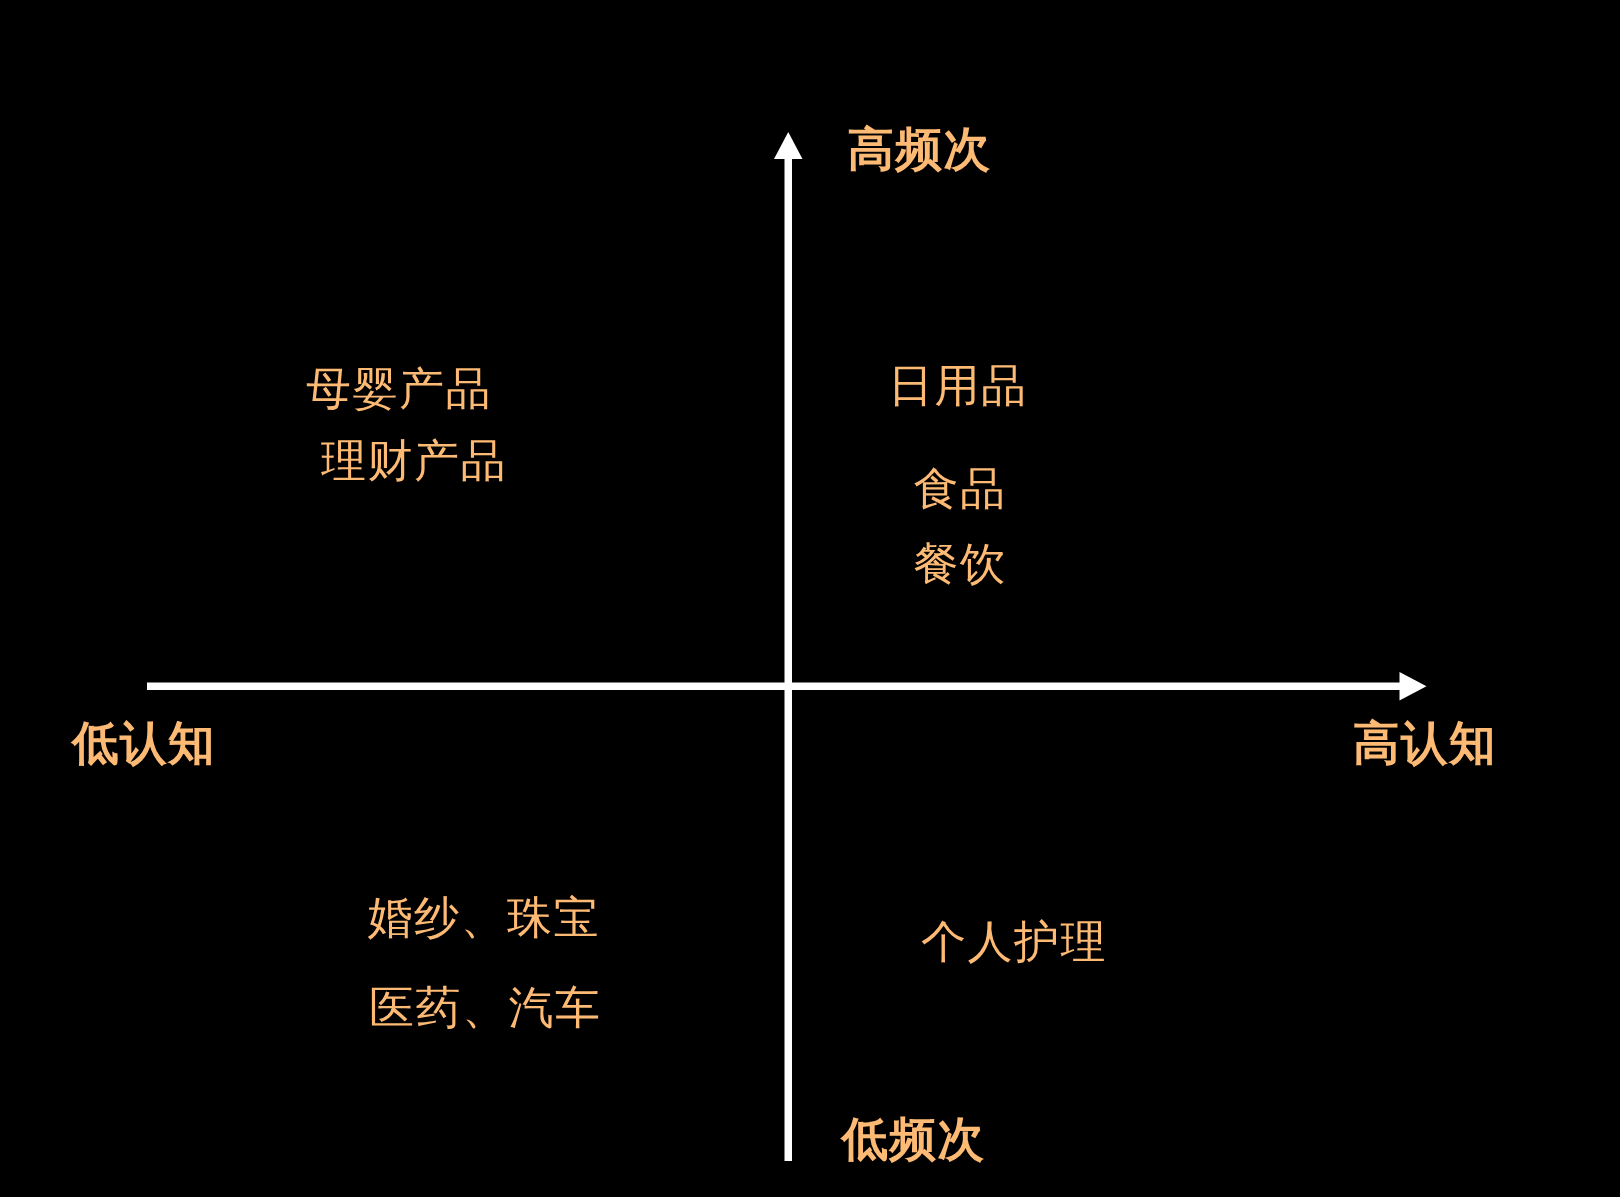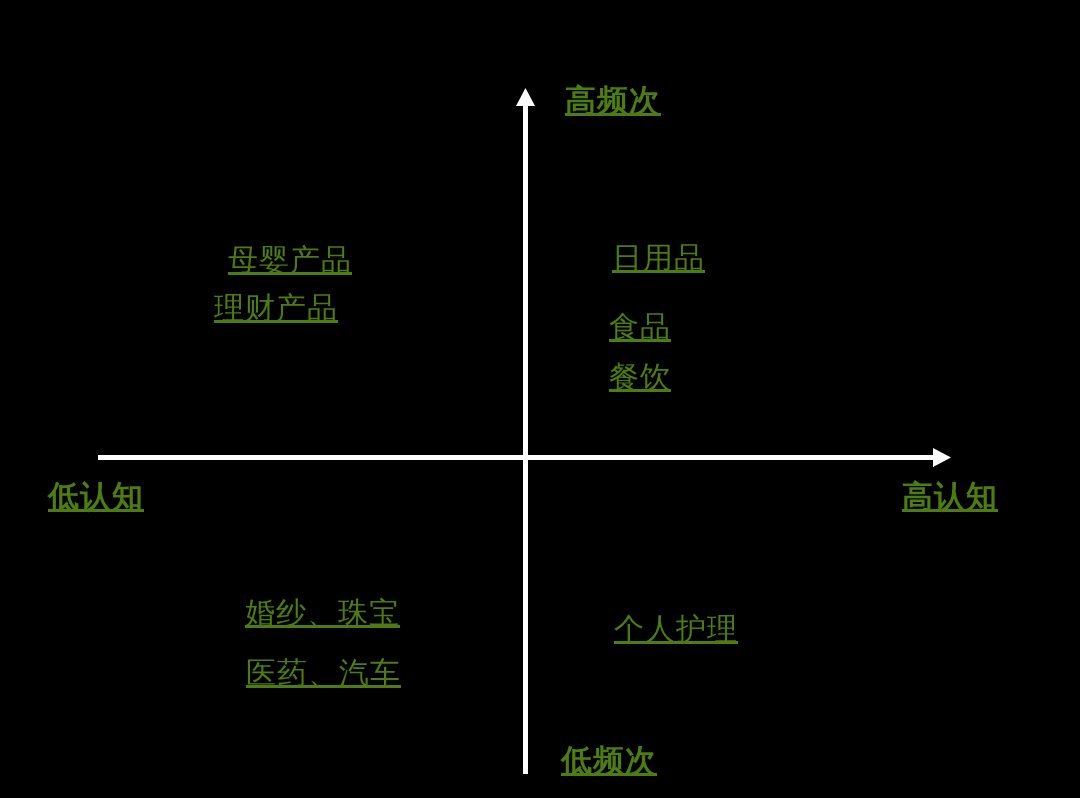--- a/index.html
+++ b/index.html
@@ -1,19 +1,19 @@
 <!DOCTYPE html>
 <html><head>
   <meta charset="utf-8">
   <style>
     html, body { margin: 0; padding: 0; background: #000; }
     body { width: 1080px; height: 798px; position: relative; overflow: hidden;
            font-family: "DejaVu Sans", "Liberation Sans", sans-serif; color: #fff; }
     .canvas { position: absolute; left: 0; top: 0; width: 1080px; height: 798px; }
-    .label { position: absolute; white-space: nowrap; color: #4d7c0f; line-height: 1; text-decoration: underline; }
+    .label { position: absolute; white-space: nowrap; color: #fdba74; line-height: 1; }
     .axis-label { font-size: 31px; font-weight: bold; letter-spacing: 1px; }
     .item { font-size: 30px; font-weight: normal; letter-spacing: 1px; }
     svg { position: absolute; left: 0; top: 0; }
   </style>
 </head>
 <body>
 
 <div class="canvas">
   <svg width="1080" height="798" viewBox="0 0 1080 798">
 
@@ -27,26 +27,26 @@
       <polygon points="516,106 525.5,88 535,106" fill="#fff"></polygon>
     </g>
   </svg>
 
   <div class="label axis-label" style="left:565px; top:85px;">高频次</div>
   <div class="label axis-label" style="left:561px; top:745px;text-align:center;">低频次</div>
   <div class="label axis-label" style="left:48px; top:481px;">低认知</div>
   <div class="label axis-label" style="left:902px; top:481px;">高认知</div>
 
   <div>
-    <div class="label item" style="left:228px; top:245px;">母婴产品</div>
+    <div class="label item" style="left:204px; top:245px;">母婴产品</div>
     <div class="label item" style="left:214px; top:293px;">理财产品</div>
   </div>
 
   <div>
-    <div class="label item" style="left:612px; top:243px;">日用品</div>
+    <div class="label item" style="left:592px; top:243px;">日用品</div>
     <div class="label item" style="left:609px; top:312px;">食品</div>
     <div class="label item" style="left:609px; top:362px;">餐饮</div>
   </div>
 
   <div>
     <div class="label item" style="left:245px; top:598px;text-align:right;">婚纱、珠宝</div>
     <div class="label item" style="left:246px; top:658px;">医药、汽车</div>
   </div>
 
   <div>

